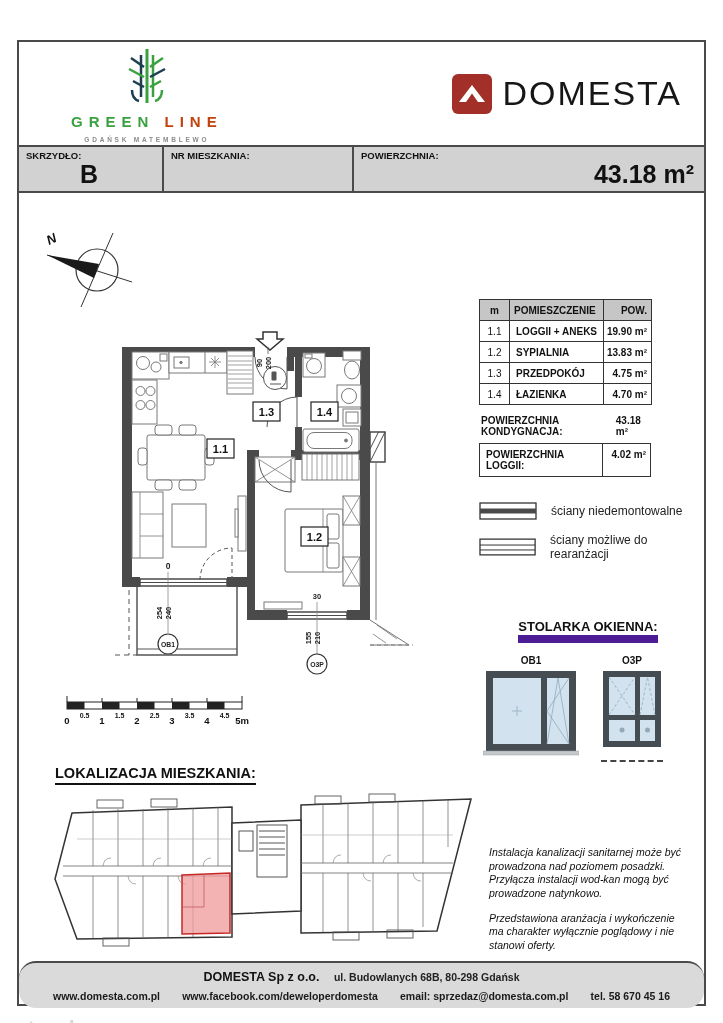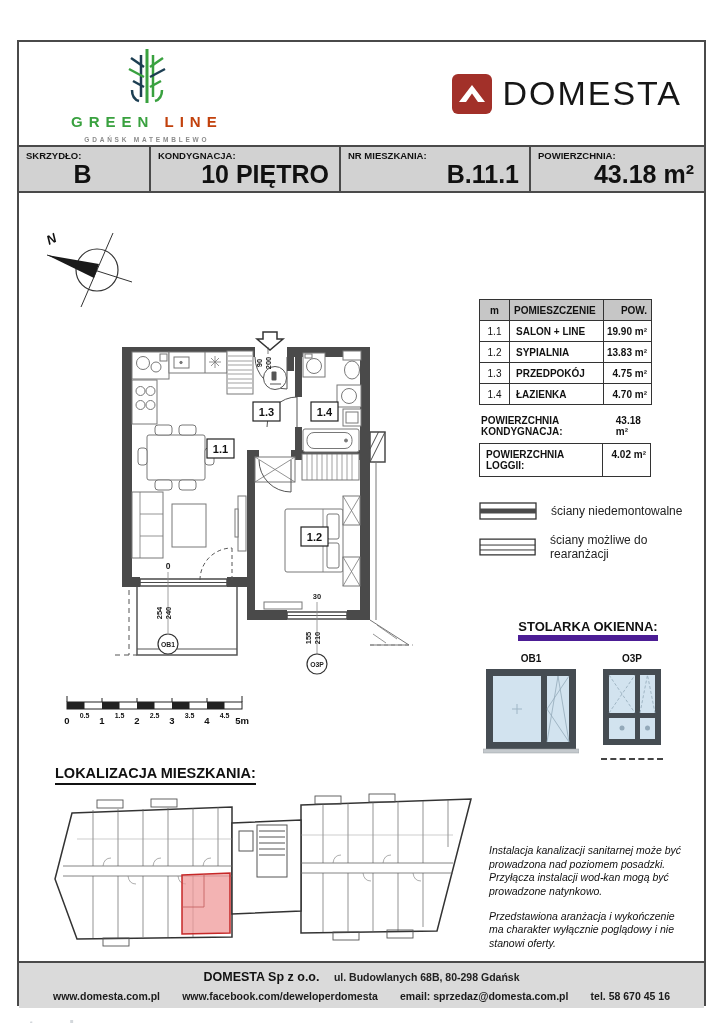--- a/index.html
+++ b/index.html
@@ -12,21 +12,21 @@
   .gl-name { font-size:15px; font-weight:bold; letter-spacing:6px; margin-top:2px; white-space:nowrap; }
   .gl-green { color:#39a13f; } .gl-dark { color:#c2410c; }
   .gl-sub { font-size:6.5px; font-weight:bold; letter-spacing:2.8px; color:#8b8b8b; margin-top:6px; }
   .dm-logo { display:flex; align-items:center; gap:10px; }
   .dm-name { font-size:34px; letter-spacing:2px; color:#161616; font-weight:500; }
 
   
   .header-bar { height:46px; background:#d2d2d2; border-bottom:2px solid #4a4a4a; display:flex; }
   .hcell { border-right:2px solid #4a4a4a; padding:3px 10px 2px 7px; display:flex; flex-direction:column; justify-content:space-between; }
   .hcell:last-child { border-right:none; }
-  .hc1 { width:132px; } .hc2 { width:190px; } .hc3 { width:190px; } .hc4 { flex:1; }
+  .hc1 { width:145px; } .hc2 { width:190px; } .hc3 { width:190px; } .hc4 { flex:1; }
   .hlabel { font-size:9.5px; font-weight:bold; }
   .hvalue { font-size:25px; font-weight:bold; line-height:1; text-align:right; padding-bottom:2px; }
   .hc1 .hvalue { text-align:center; }
 
   .main { position:relative; height:768px; }
   svg text { font-family:"Liberation Sans",sans-serif; }
 
   .plan-svg { position:absolute; left:0; top:0; }
   .loc-title { position:absolute; left:36px; top:572px; font-size:14.5px; font-weight:bold; border-bottom:2px solid #111; padding-bottom:2px; }
   .building-svg { position:absolute; left:14px; top:594px; }
@@ -42,31 +42,31 @@
   .total-row { display:flex; justify-content:space-between; width:172px; margin:8px 0 4px 10px; font-size:10px; font-weight:bold; padding:2px 2px; }
   .loggia-box { display:flex; width:172px; margin-left:10px; border:1.8px solid #333; font-size:10px; font-weight:bold; }
   .loggia-box .lbl { flex:1; padding:5px 0 5px 6px; }
   .loggia-box .val { width:48px; border-left:1.8px solid #333; text-align:right; padding:5px 4px 5px 0; }
 
   .legend { margin:24px 0 0 10px; }
   .legend-item { display:flex; align-items:center; gap:14px; margin-bottom:12px; }
   .legend-label { font-size:12px; font-weight:normal; color:#222; }
 
   .stolarka { margin-top:56px; text-align:center; }
-  .stol-title { display:inline-block; font-size:13px; font-weight:bold; border-bottom:6px solid #4c1d95; padding-bottom:1px; }
+  .stol-title { display:inline-block; font-size:13px; font-weight:bold; border-bottom:8px solid #4c1d95; padding-bottom:1px; }
   .windows { display:flex; gap:22px; margin:12px 0 0 14px; align-items:flex-start; justify-content:flex-start; }
   .win { text-align:center; }
   .win-label { font-size:10px; font-weight:bold; margin-bottom:5px; }
   .o3p-dash { border-top:2px dashed #444; width:62px; margin-top:7px; }
 
   .notes { margin:84px 0 0 20px; width:200px; font-size:10.5px; font-style:italic; font-weight:normal; color:#101010; line-height:1.3; }
   .notes p { margin-bottom:11px; }
 
   
-  .footer-bar { height:47px; background:#dadada; border-top:2px solid #4a4a4a; display:flex; flex-direction:column; justify-content:center; gap:5px; padding:3px 0 5px; }
+  .footer-bar { height:47px; background:#dadada; border-top:2px solid #4a4a4a; display:flex; flex-direction:column; justify-content:center; gap:5px; padding:3px 0 5px;border-radius:17px; }
   .f-row1 { text-align:center; }
   .f-company { font-size:12.5px; font-weight:bold; margin-right:10px; }
   .f-address { font-size:10.5px; font-weight:bold; color:#222; }
   .f-row2 { display:flex; justify-content:space-between; padding:0 34px; font-size:10.5px; font-weight:600; color:#1a1a1a; }
 
   .watermark { position:absolute; left:8px; top:1016px; font-size:21px; font-weight:bold; letter-spacing:7px; color:#c9ced3; opacity:.8; z-index:3; }
 </style>
 </head>
 <body>
 
@@ -99,27 +99,22 @@
       </svg>
       <div class="dm-name">DOMESTA</div>
     </div>
   </div>
 
   <div class="header-bar">
     <div class="hcell hc1">
       <div class="hlabel">SKRZYDŁO:</div>
       <div class="hvalue">B</div>
     </div>
-    <div class="hcell hc2">
-      <div class="hlabel">KONDYGNACJA:</div>
-      <div class="hvalue">10 PIĘTRO</div>
-    </div>
     <div class="hcell hc3">
       <div class="hlabel">NR MIESZKANIA:</div>
-      <div class="hvalue">B.11.1</div>
     </div>
     <div class="hcell hc4">
       <div class="hlabel">POWIERZCHNIA:</div>
       <div class="hvalue">43.18 m²</div>
     </div>
   </div>
 
   <div class="main">
 
     <svg class="plan-svg" width="460" height="545" viewBox="0 0 460 545">
@@ -365,21 +360,21 @@
         <thead>
           <tr>
             <th class="col-m">m</th>
             <th class="col-name">POMIESZCZENIE</th>
             <th class="col-pow">POW.</th>
           </tr>
         </thead>
         <tbody>
           <tr>
             <td class="col-m">1.1</td>
-            <td class="col-name">SALON + LINE</td>
+            <td class="col-name">LOGGII + ANEKS</td>
             <td class="col-pow">19.90 m²</td>
           </tr>
           <tr>
             <td class="col-m">1.2</td>
             <td class="col-name">SYPIALNIA</td>
             <td class="col-pow">13.83 m²</td>
           </tr>
           <tr>
             <td class="col-m">1.3</td>
             <td class="col-name">PRZEDPOKÓJ</td>

